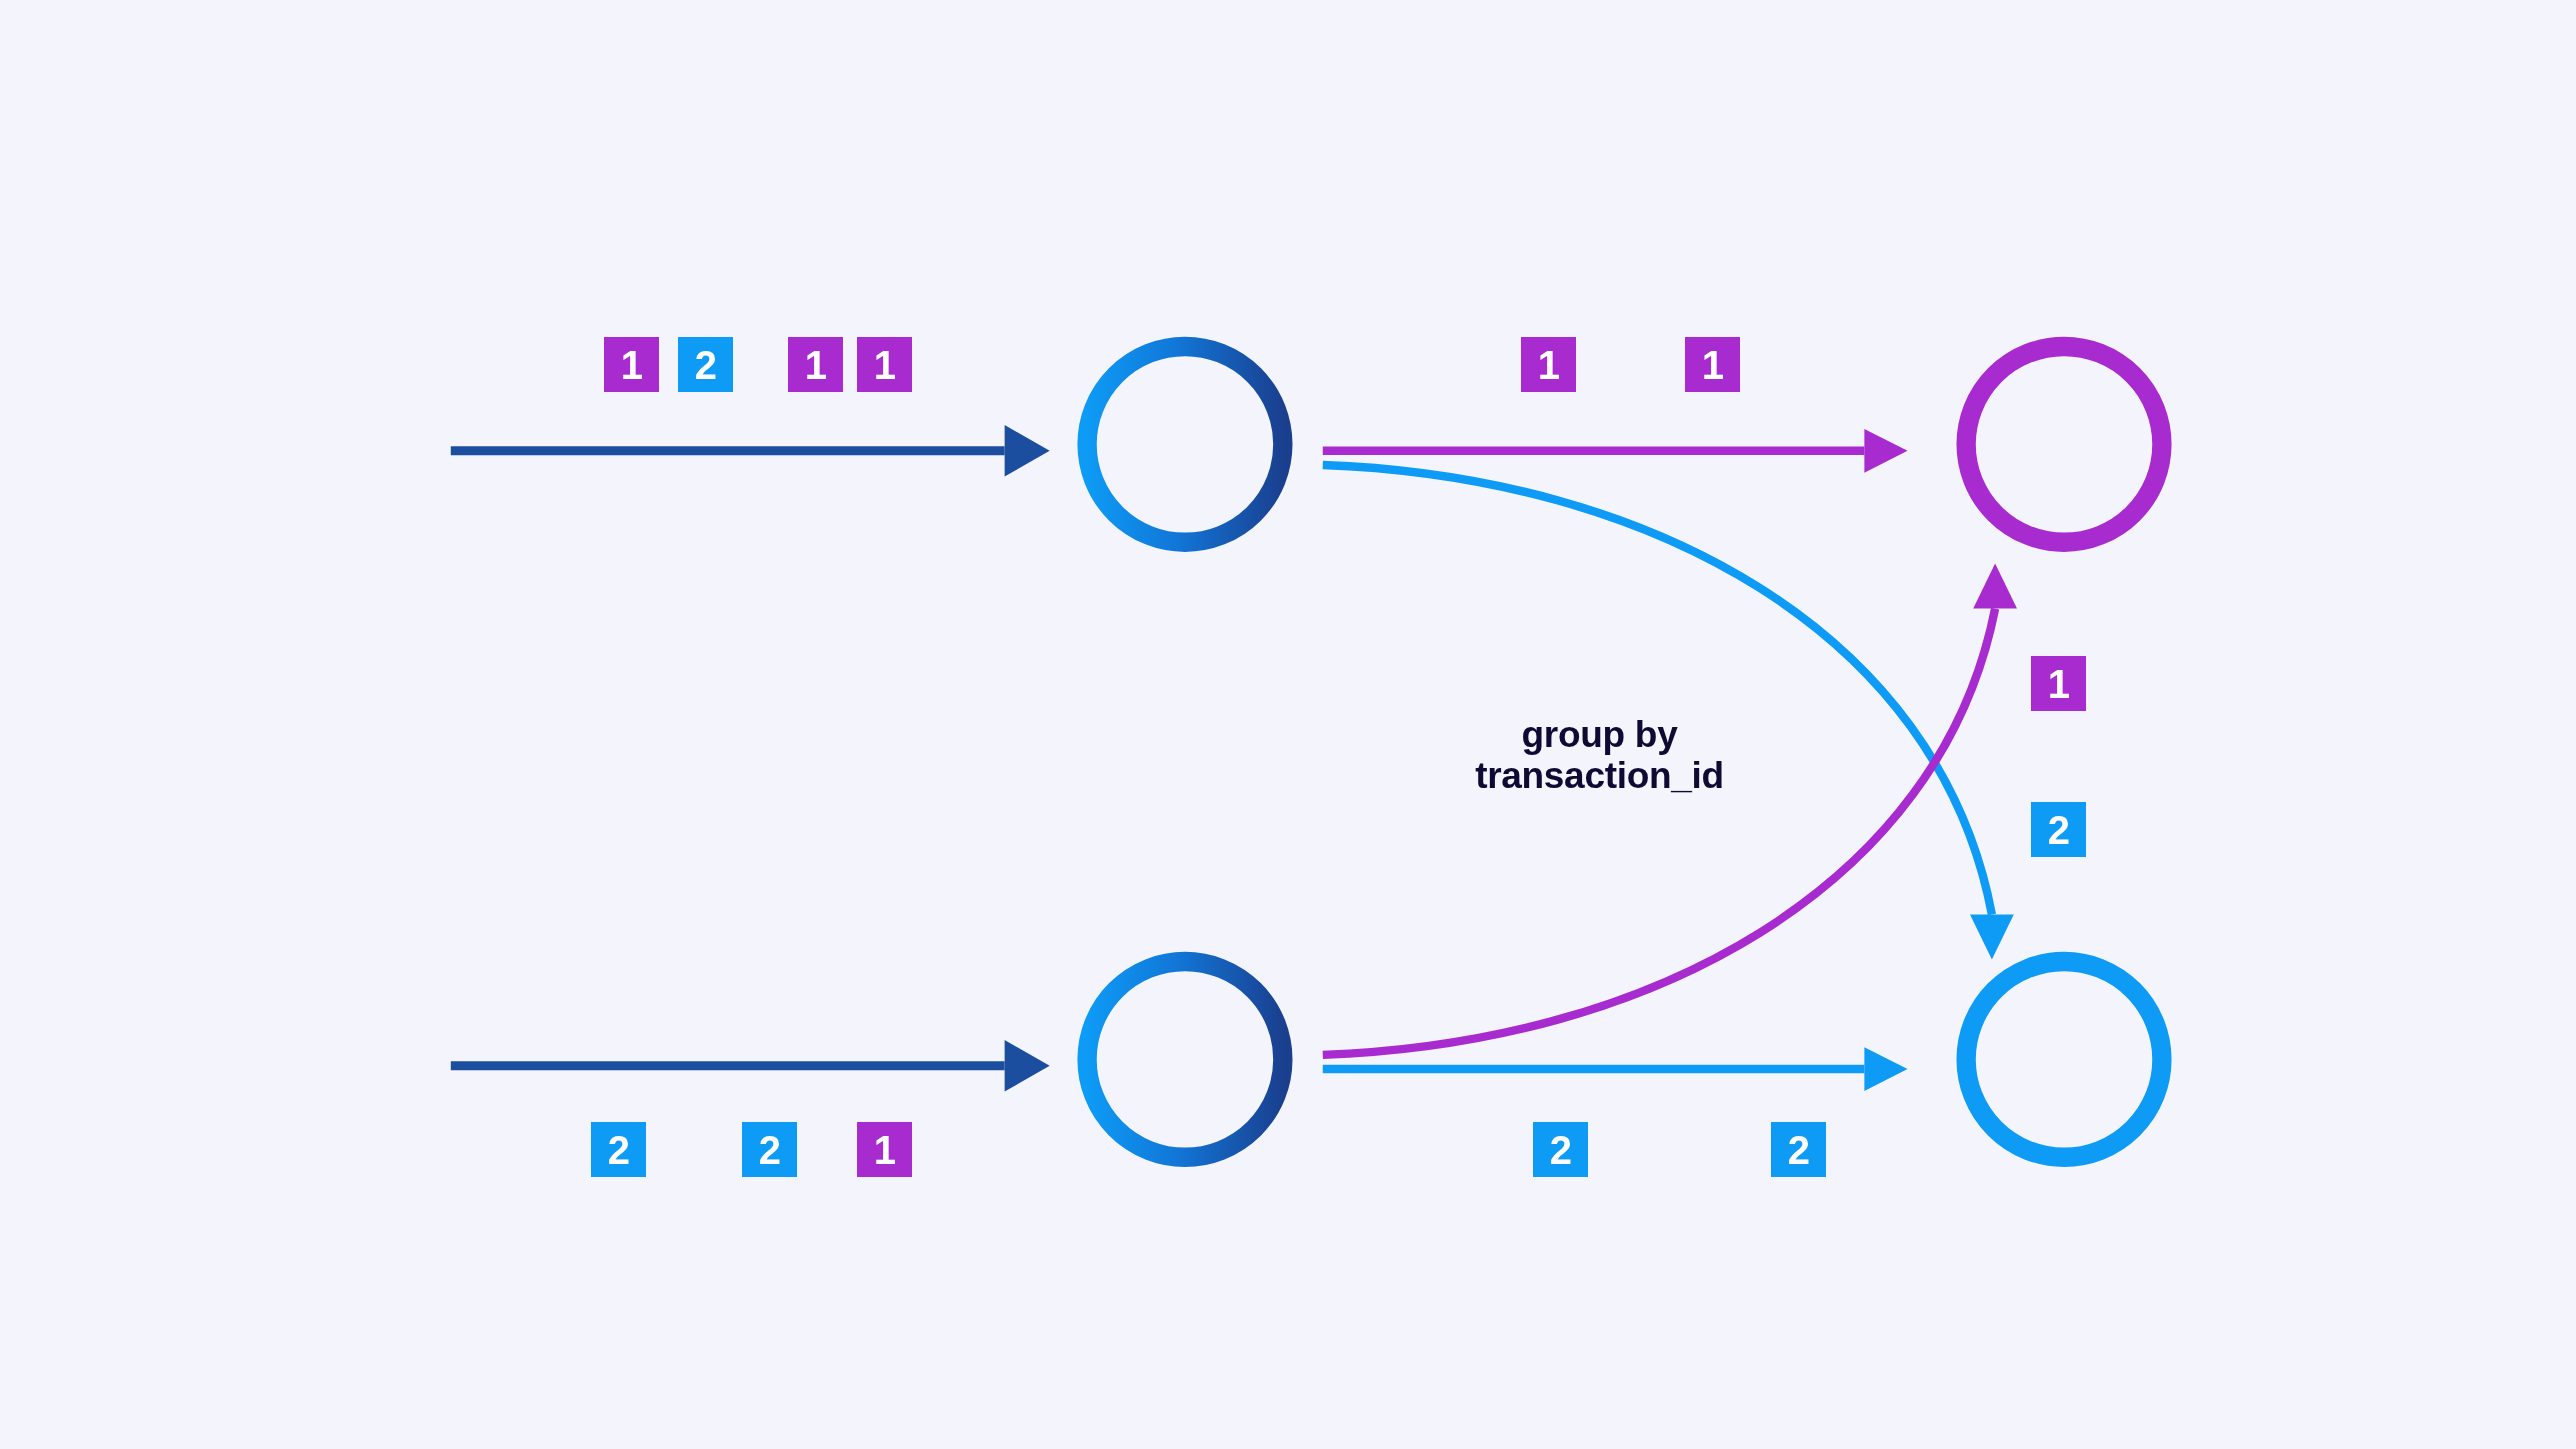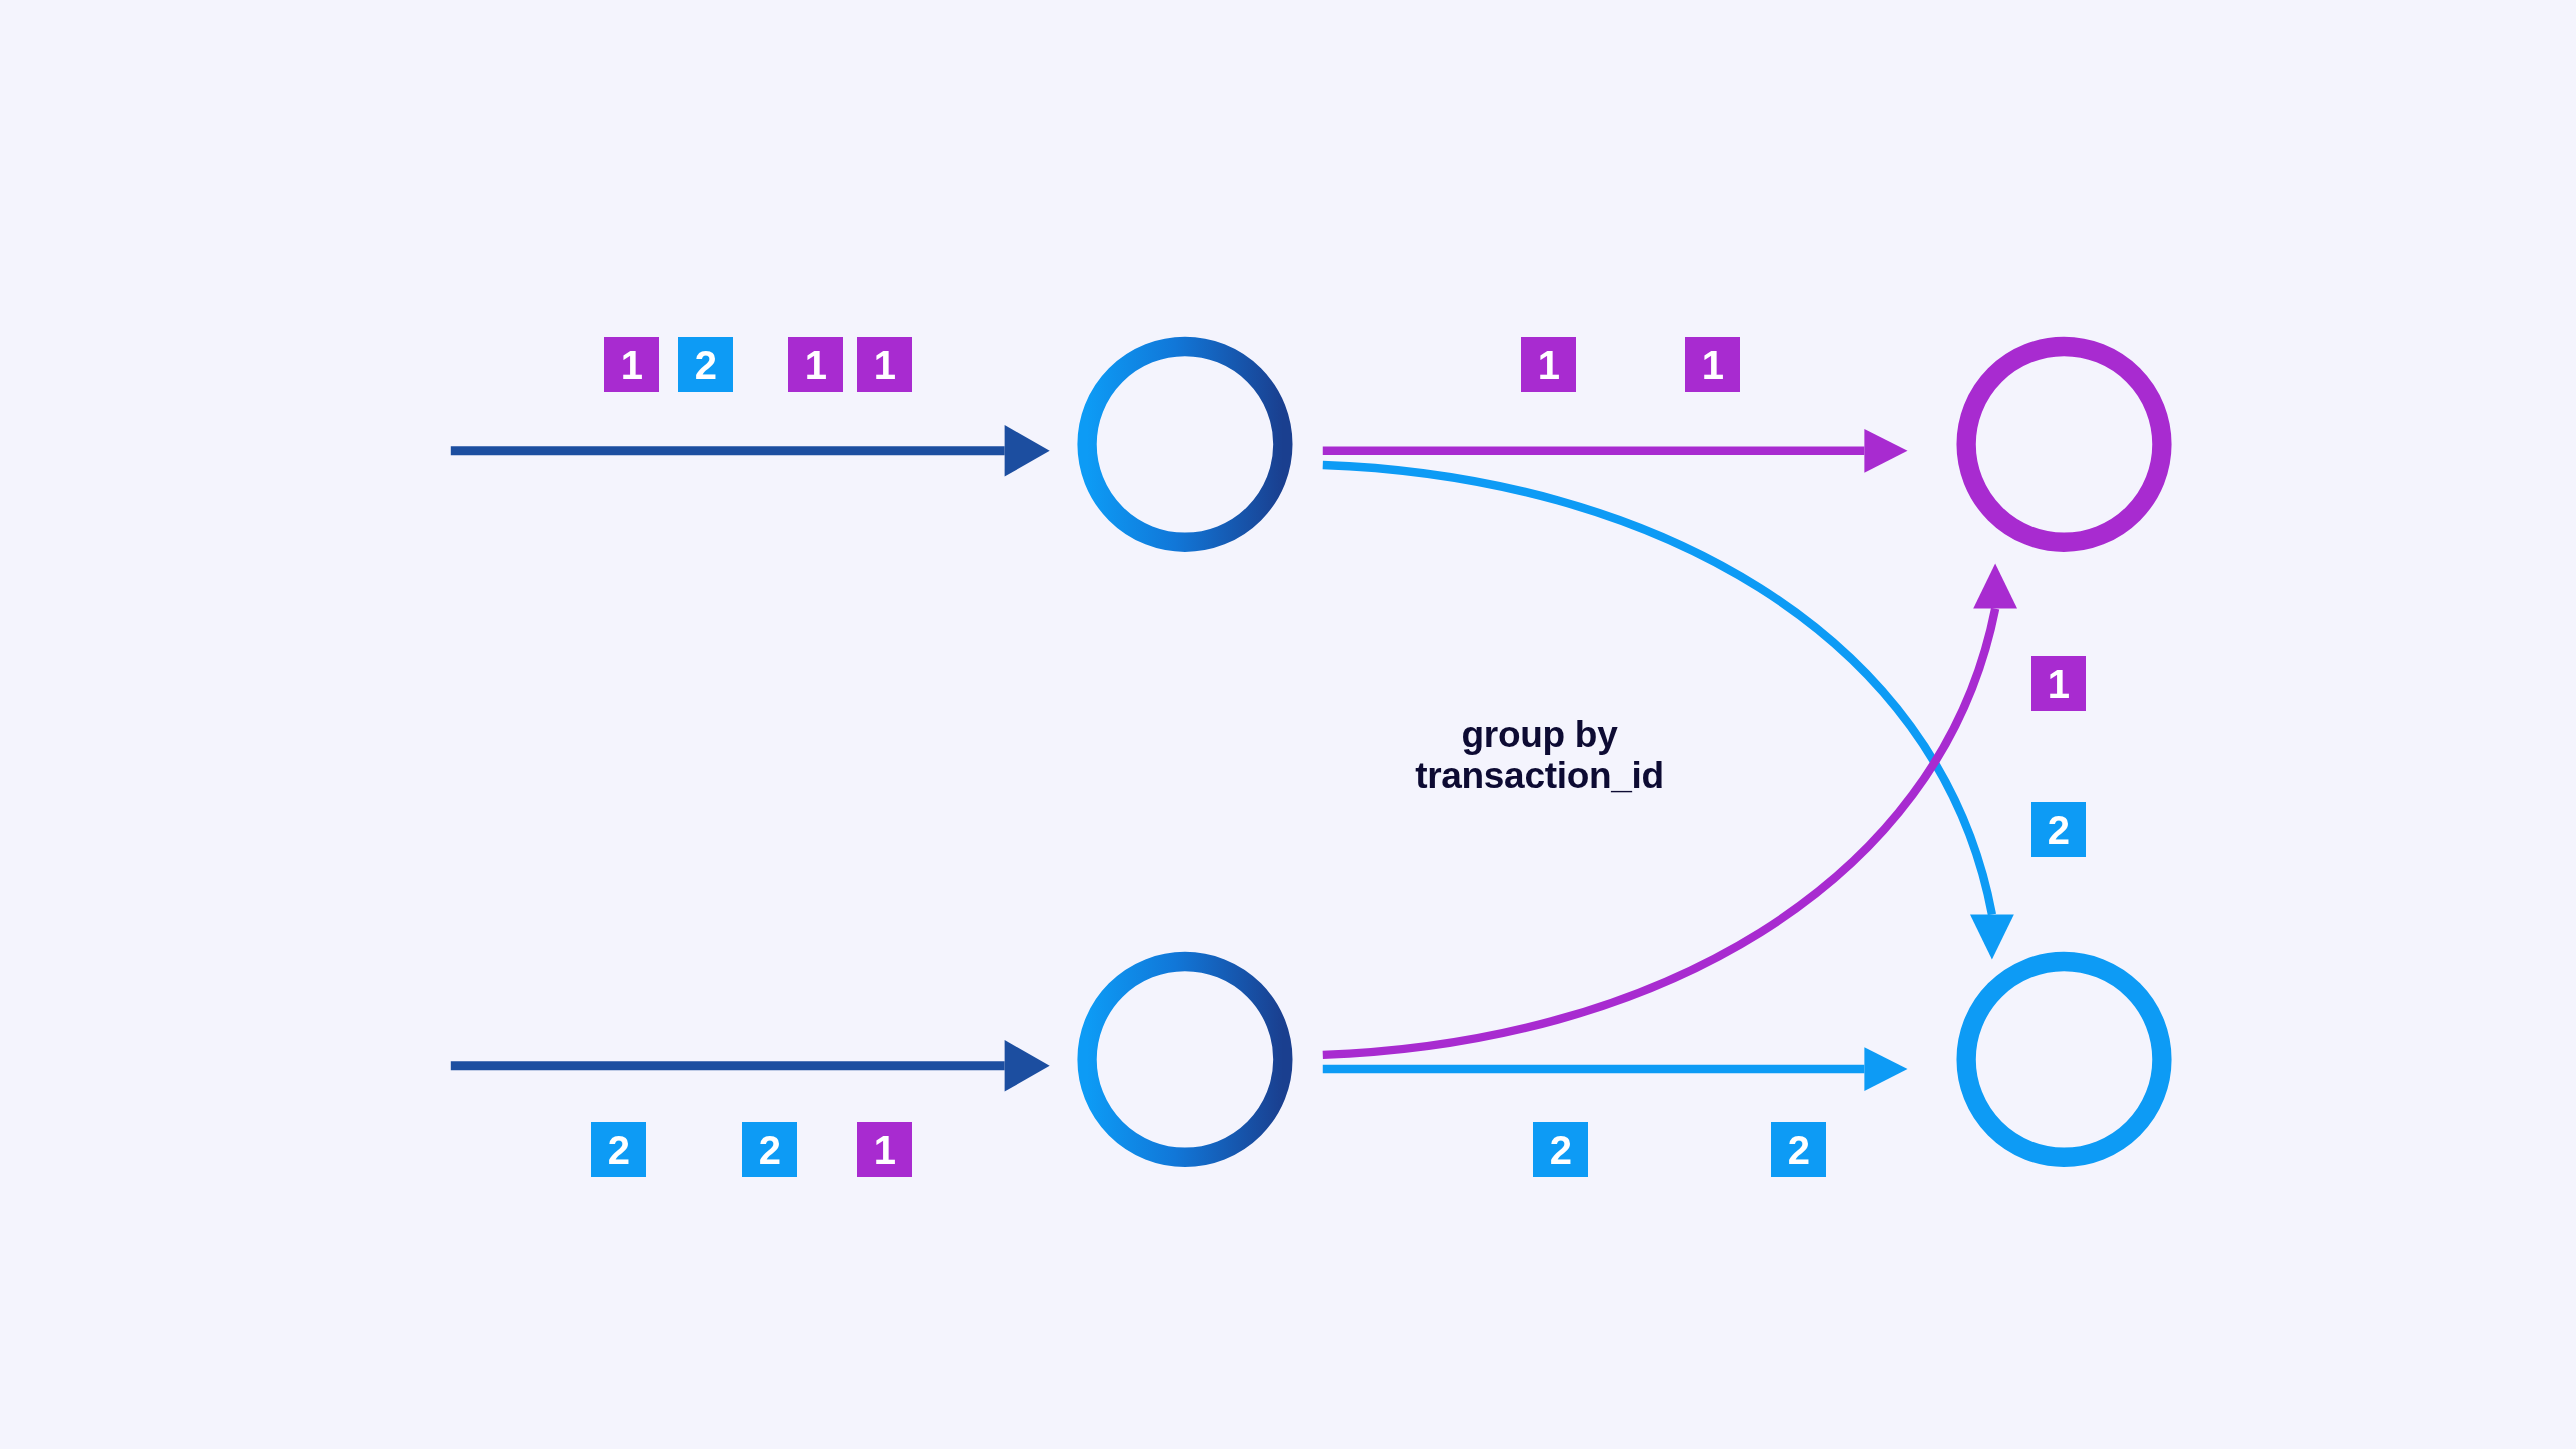--- a/index.html
+++ b/index.html
@@ -35,21 +35,21 @@
     font-size: 40px;
     line-height: 1;
     letter-spacing: -0.6px;
     box-sizing: border-box;
   }
   .badge-purple { background: #a82bd0; }
   .badge-blue   { background: #0d9bf5; }
 
   #group-by-label {
     position: absolute;
-    left: 1372px;
+    left: 1432px;
     top: 714px;
     width: 335px;
     text-align: center;
     color: #0d0b33;
     font-family: "Liberation Sans", sans-serif;
     font-weight: 700;
     font-size: 37px;
     line-height: 1.12;
     white-space: pre-line;
     letter-spacing: -0.3px;

